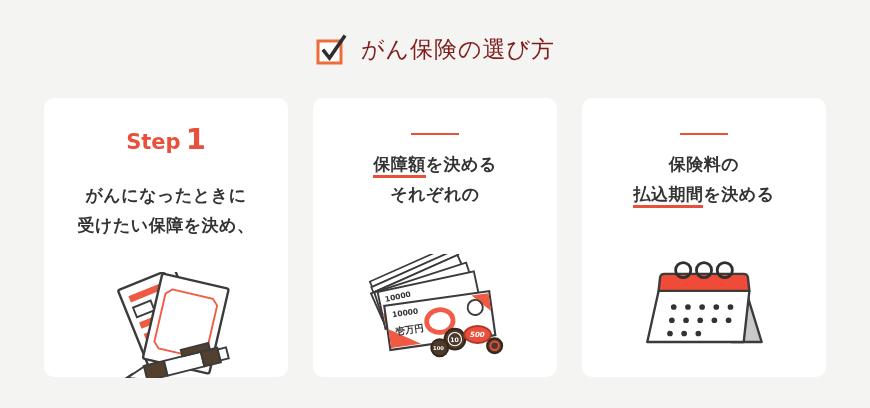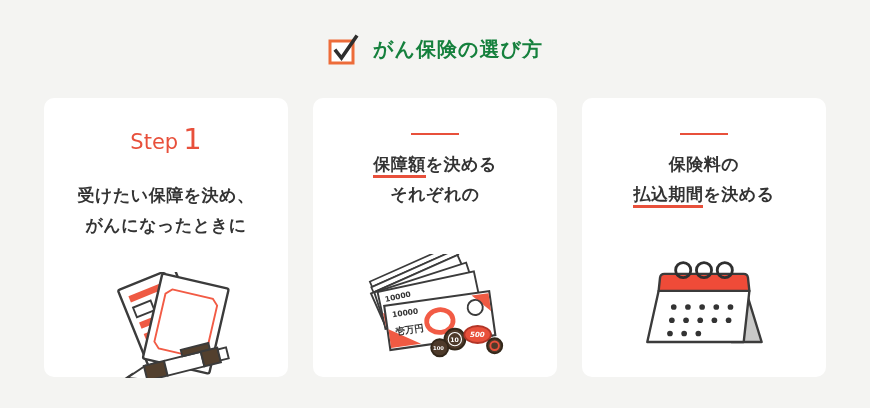--- a/index.html
+++ b/index.html
@@ -7,31 +7,31 @@
   body {
     background:#f4f4f2;
     font-family:"DejaVu Sans","Liberation Sans",sans-serif;
     overflow:hidden;
   }
   .title-row {
     display:flex; justify-content:center; align-items:center;
     gap:13px; padding-top:33px; height:66px;
   }
   .title-text {
-    font-size:20px; font-weight:bold; color:#15803d; letter-spacing:1px;
+    font-size:23px; font-weight:normal; color:#7f1d1d; letter-spacing:1px;
   }
   .cards {
     display:flex; gap:25px; padding:0 44px; margin-top:32px;
   }
   .card {
     flex:1; background:#ffffff; border-radius:10px; height:279px;
     display:flex; flex-direction:column; align-items:center;
     padding-top:26px;
   }
-  .step-header { color:#e8503b; font-weight:normal; font-size:21px; line-height:30px; }
+  .step-header { color:#e8503b; font-weight:bold; font-size:21px; line-height:30px; }
   .step-header .num { font-size:29px; margin-left:5px; }
   .step-underline { width:48px; height:2px; background:#e8503b; margin-top:9px; }
   .body-text {
     margin-top:14px; min-height:92px;
     font-size:17px; font-weight:bold; color:#333333;
     text-align:center; line-height:30px; letter-spacing:0.5px;
   }
   .u-red { border-bottom:3px solid #e8503b; padding-bottom:1px; }
   .icon-area {
     flex:1; width:100%; display:flex; align-items:center; justify-content:center;
@@ -49,22 +49,22 @@
   </svg>
   <div class="title-text">がん保険の選び方</div>
 </div>
 
 <div class="cards">
 
   <div class="card">
     <div class="step-header"><span>Step</span><span class="num">1</span></div>
     <div class="step-underline"></div>
     <div class="body-text">
+      <div><span>がんになったときに</span><span></span></div>
       <div><span>受けたい保障を決め、</span><span></span></div>
-      <div><span>がんになったときに</span><span></span></div>
     </div>
     <div class="icon-area">
       <svg width="165" height="106" viewBox="0 0 165 112">
 
         <g transform="rotate(-22 78 50)">
           <rect x="46" y="4" width="64" height="86" rx="2" fill="#ffffff" stroke="#3b3b3b" stroke-width="2.5"></rect>
           <rect x="54" y="14" width="48" height="7" fill="#ef5a43"></rect>
           <rect x="54" y="27" width="20" height="11" fill="#ffffff" stroke="#3b3b3b" stroke-width="2"></rect>
           <rect x="54" y="44" width="48" height="7" fill="#ef5a43"></rect>
           <rect x="54" y="57" width="48" height="7" fill="#ef5a43"></rect>

